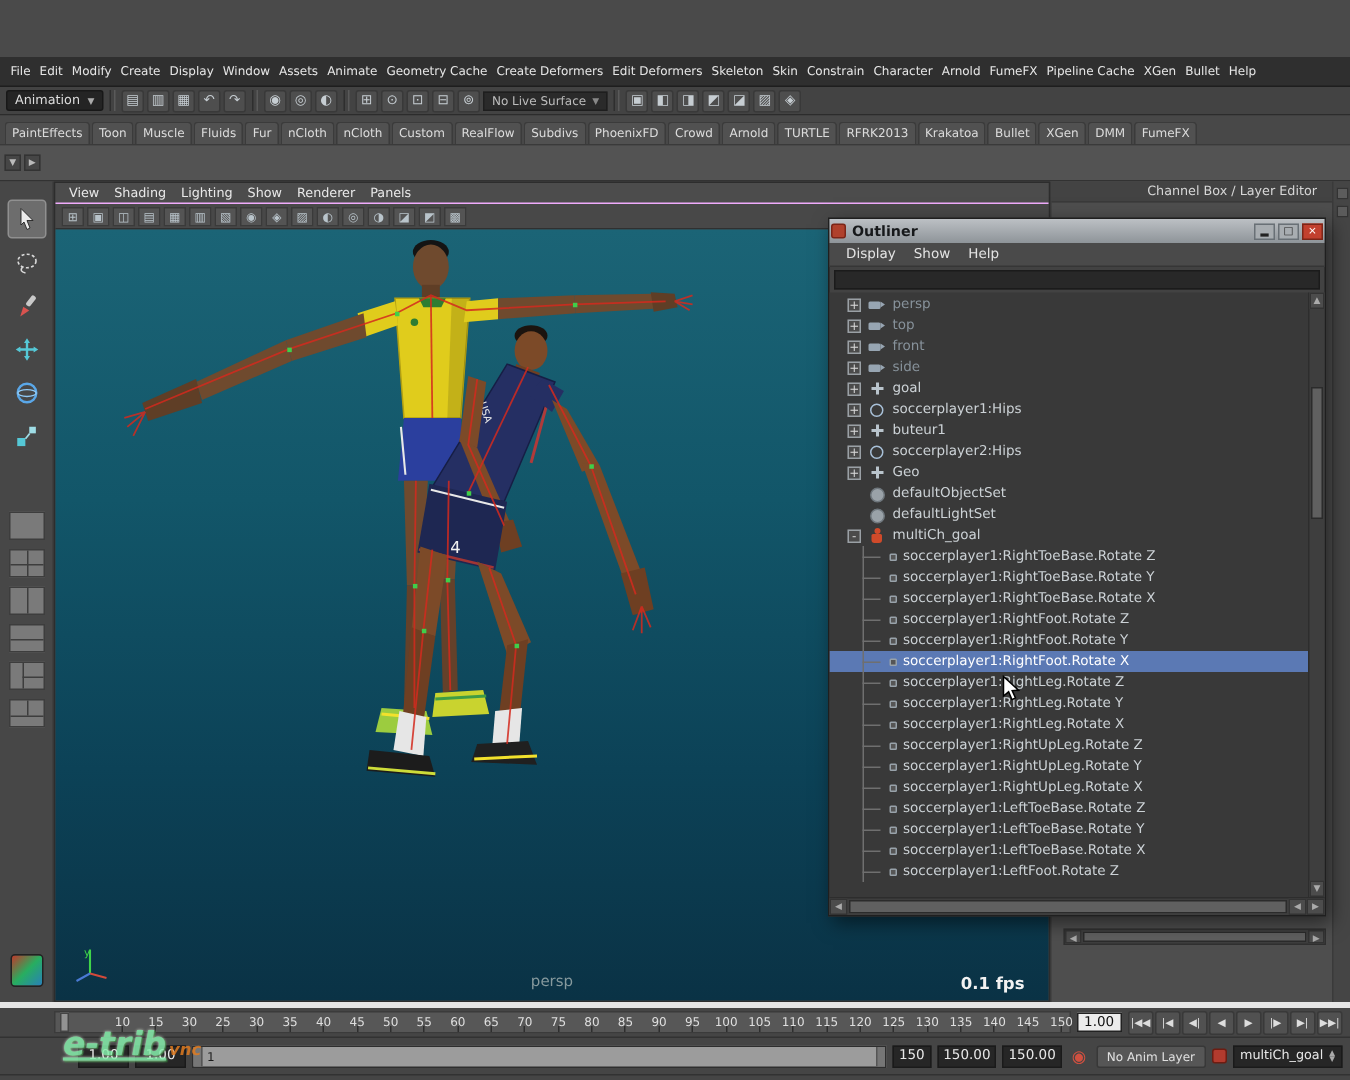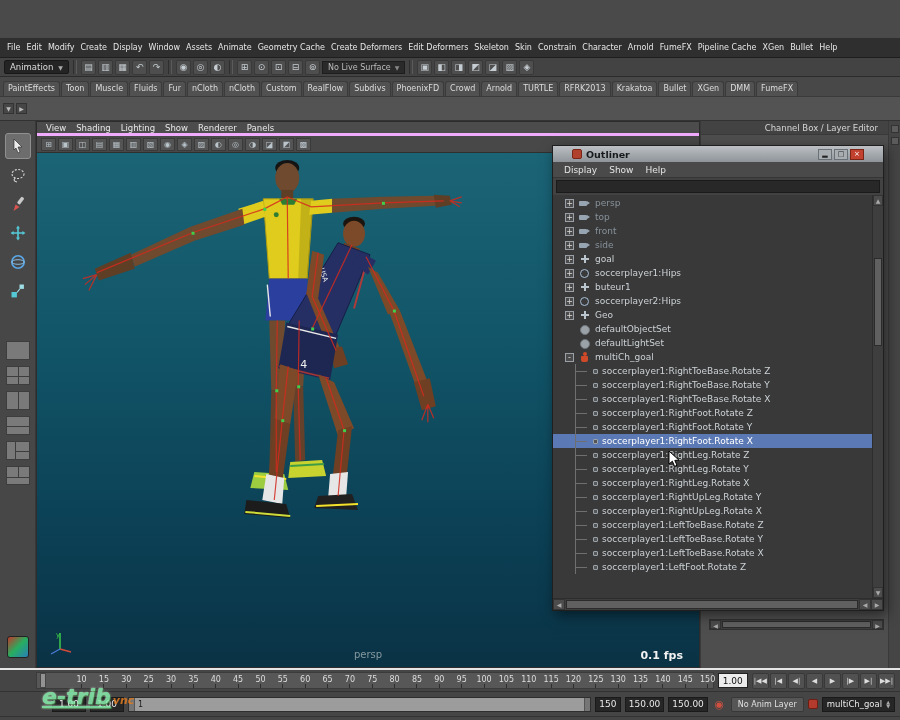--- a/index.html
+++ b/index.html
@@ -36,40 +36,40 @@
   .lb.h::after { content:""; position:absolute; left:0; right:0; top:50%; height:1px; background:#3d3d3d; }
   .lb.quad::before { content:""; position:absolute; top:0; bottom:0; left:50%; width:1px; background:#3d3d3d; }
   .lb.quad::after { content:""; position:absolute; left:0; right:0; top:50%; height:1px; background:#3d3d3d; }
   .lb.ls::before { content:""; position:absolute; top:0; bottom:0; left:38%; width:1px; background:#3d3d3d; }
   .lb.ls::after { content:""; position:absolute; left:38%; right:0; top:50%; height:1px; background:#3d3d3d; }
   .lb.bs::before { content:""; position:absolute; left:0; right:0; top:58%; height:1px; background:#3d3d3d; }
   .lb.bs::after { content:""; position:absolute; top:0; height:58%; left:50%; width:1px; background:#3d3d3d; }
   .xgen-chip { width:22px; height:22px; background:linear-gradient(135deg,#c0392b 0%,#27ae60 50%,#2980b9 100%); border:1px solid #222; border-radius:3px; margin-top:auto; margin-bottom:10px; }
 
   .viewport { position:relative; flex:1; display:flex; flex-direction:column; border:1px solid #2d2d2d; min-width:0; }
-  .panelmenu { height:14px; background:#4c4c4c; display:flex; align-items:center; gap:2px; padding:0 5px; border-bottom:3px solid #f0abfc; }
+  .panelmenu { height:14px; background:#4c4c4c; display:flex; align-items:center; gap:2px; padding:0 5px; border-bottom:1px solid #f0abfc; }
   .panelmenu .pmitem { color:#e8e8e8; font-size:8.5px; padding:0 4px; white-space:nowrap; }
   .paneltools { height:17px; background:#484848; display:flex; align-items:center; gap:2px; padding:0 4px; border-bottom:1px solid #303030; overflow:hidden; }
   .pt-icon { width:15px; height:13px; background:#545454; border:1px solid #3a3a3a; color:#b9c4cb; font-size:8px; line-height:11px; text-align:center; flex:none; }
   .canvas { flex:1; position:relative; background:linear-gradient(180deg,#1b6476 0%,#125669 35%,#0c4257 70%,#0a3245 100%); overflow:hidden; }
   .canvas svg.scene { position:absolute; inset:0; }
   .persp-label { position:absolute; bottom:7px; left:50%; transform:translateX(-50%); color:#86999d; font-size:10px; }
   .fps-label { position:absolute; bottom:5px; right:16px; color:#f2f2f2; font-size:11px; font-weight:bold; }
   .axis-gizmo { position:absolute; left:10px; bottom:6px; }
 
   .right-panel { width:200px; background:#4e4e4e; border-left:1px solid #3a3a3a; position:relative; }
   .rp-header { height:14px; display:flex; justify-content:flex-end; align-items:center; padding:0 22px 0 8px; color:#d6d6d6; font-size:8.5px; background:#434343; border-bottom:1px solid #3a3a3a; white-space:nowrap; }
   .rp-scroll { position:absolute; left:8px; right:16px; top:498px; height:11px; background:#3e3e3e; border:1px solid #303030; display:flex; }
   .rp-scroll .hs-arrow { width:11px; }
   .rp-edge { position:absolute; right:0; top:0; bottom:0; width:12px; background:#454545; border-left:1px solid #3a3a3a; display:flex; flex-direction:column; align-items:center; padding-top:4px; gap:4px; }
   .edge-btn { width:8px; height:8px; background:#5c5c5c; border:1px solid #333; }
 
   
   .outliner { position:absolute; left:552px; top:107px; width:332px; height:466px; background:#424242; border:1px solid #1f1f1f; box-shadow:3px 4px 12px rgba(0,0,0,.5); display:flex; flex-direction:column; z-index:40; }
-  .ol-titlebar { height:16px; background:linear-gradient(#bcc0c4,#8e9499); display:flex; align-items:center; padding:0 19px; gap:4px; flex:none; }
+  .ol-titlebar { height:16px; background:linear-gradient(#bcc0c4,#8e9499); display:flex; align-items:center; padding:0 1px; gap:4px; flex:none; }
   .ol-appicon { width:10px; height:10px; background:#b0412c; border:1px solid #7c2517; border-radius:2px; flex:none; }
   .ol-title { flex:1; font-size:9.5px; color:#17191b; font-weight:bold; }
   .ol-btn { width:14px; height:11px; background:#a8adb1; border:1px solid #697076; font-size:7px; line-height:9px; text-align:center; color:#222; flex:none; }
   .ol-btn.close { background:#c2402e; border-color:#7c2517; color:#fff; }
   .ol-menus { height:16px; background:#4a4a4a; display:flex; gap:2px; align-items:center; padding:0 6px; border-bottom:1px solid #363636; flex:none; }
   .ol-menu { color:#e4e4e4; font-size:9px; padding:0 5px; }
   .ol-search { height:13px; margin:2px 3px; background:#282828; border:1px solid #1b1b1b; flex:none; width:auto; }
   .ol-body { flex:1; display:flex; min-height:0; }
   .ol-list { flex:1; background:#393939; overflow:hidden; position:relative; padding-top:1px; }
   .ol-row { height:14px; display:flex; align-items:center; font-size:9px; color:#ccd2d6; padding-left:12px; white-space:nowrap; }
@@ -91,21 +91,21 @@
   .attr-dot { width:5px; height:5px; border:1px solid #98a2aa; background:#555; border-radius:1px; margin-right:4px; flex:none; }
   .ol-vscroll { width:11px; background:#3e3e3e; border-left:1px solid #2d2d2d; display:flex; flex-direction:column; flex:none; }
   .vs-arrow { height:11px; font-size:6px; color:#aaa; text-align:center; line-height:10px; background:#4c4c4c; border:1px solid #333; flex:none; }
   .vs-track { flex:1; position:relative; }
   .vs-thumb { position:absolute; left:1px; right:1px; top:52px; height:88px; background:#606060; border:1px solid #2b2b2b; }
   .ol-hscroll { height:12px; background:#3e3e3e; border-top:1px solid #2d2d2d; display:flex; align-items:stretch; flex:none; }
   .hs-arrow { width:12px; background:#4c4c4c; border:1px solid #333; font-size:6px; color:#aaa; text-align:center; line-height:10px; flex:none; }
   .hs-thumb { flex:1; background:#606060; border:1px solid #2b2b2b; margin:1px; }
 
   
-  .time-slider { height:23px; background:#454545; border-top:2px solid #e5e5e5; display:flex; align-items:stretch; }
+  .time-slider { height:23px; background:#454545; border-top:4px solid #e5e5e5; display:flex; align-items:stretch; }
   .ts-spacer { width:36px; flex:none; }
   .ticks { flex:1; position:relative; background:#575757; border:1px solid #3b3b3b; margin:2px 0; }
   .ticks-row { position:absolute; left:6.6%; right:0.7%; top:2px; bottom:0; display:flex; justify-content:space-between; }
   .tick { width:0; position:relative; display:flex; justify-content:center; }
   .tick b { font-weight:normal; font-size:8px; color:#dedede; white-space:nowrap; }
   .tick i { position:absolute; left:-0.5px; bottom:0; width:1px; height:4px; background:#2e2e2e; }
   .cf-marker { position:absolute; left:0.5%; top:0; bottom:0; width:6px; background:#9a9a9a; border:1px solid #444; opacity:.9; }
   .cf-field { width:30px; margin:3px 4px; background:#ececec; color:#111; font-size:9px; display:flex; align-items:center; justify-content:center; border:1px solid #222; flex:none; }
   .transport { display:flex; align-items:center; gap:1px; padding-right:5px; }
   .tr-btn { min-width:17px; height:16px; background:#515151; border:1px solid #393939; color:#ddd; font-size:7px; display:flex; align-items:center; justify-content:center; border-radius:2px; padding:0 1px; white-space:nowrap; }
@@ -554,20 +554,24 @@
             <div class="ol-child">
             <span class="attr-dot"></span>
             <span>soccerplayer1:RightLeg.Rotate Y</span>
           </div>
             <div class="ol-child">
             <span class="attr-dot"></span>
             <span>soccerplayer1:RightLeg.Rotate X</span>
           </div>
             <div class="ol-child">
             <span class="attr-dot"></span>
+            <span>soccerplayer1:RightUpLeg.Rotate Z</span>
+          </div>
+            <div class="ol-child">
+            <span class="attr-dot"></span>
             <span>soccerplayer1:RightUpLeg.Rotate Y</span>
           </div>
             <div class="ol-child">
             <span class="attr-dot"></span>
             <span>soccerplayer1:RightUpLeg.Rotate X</span>
           </div>
             <div class="ol-child">
             <span class="attr-dot"></span>
             <span>soccerplayer1:LeftToeBase.Rotate Z</span>
           </div>

